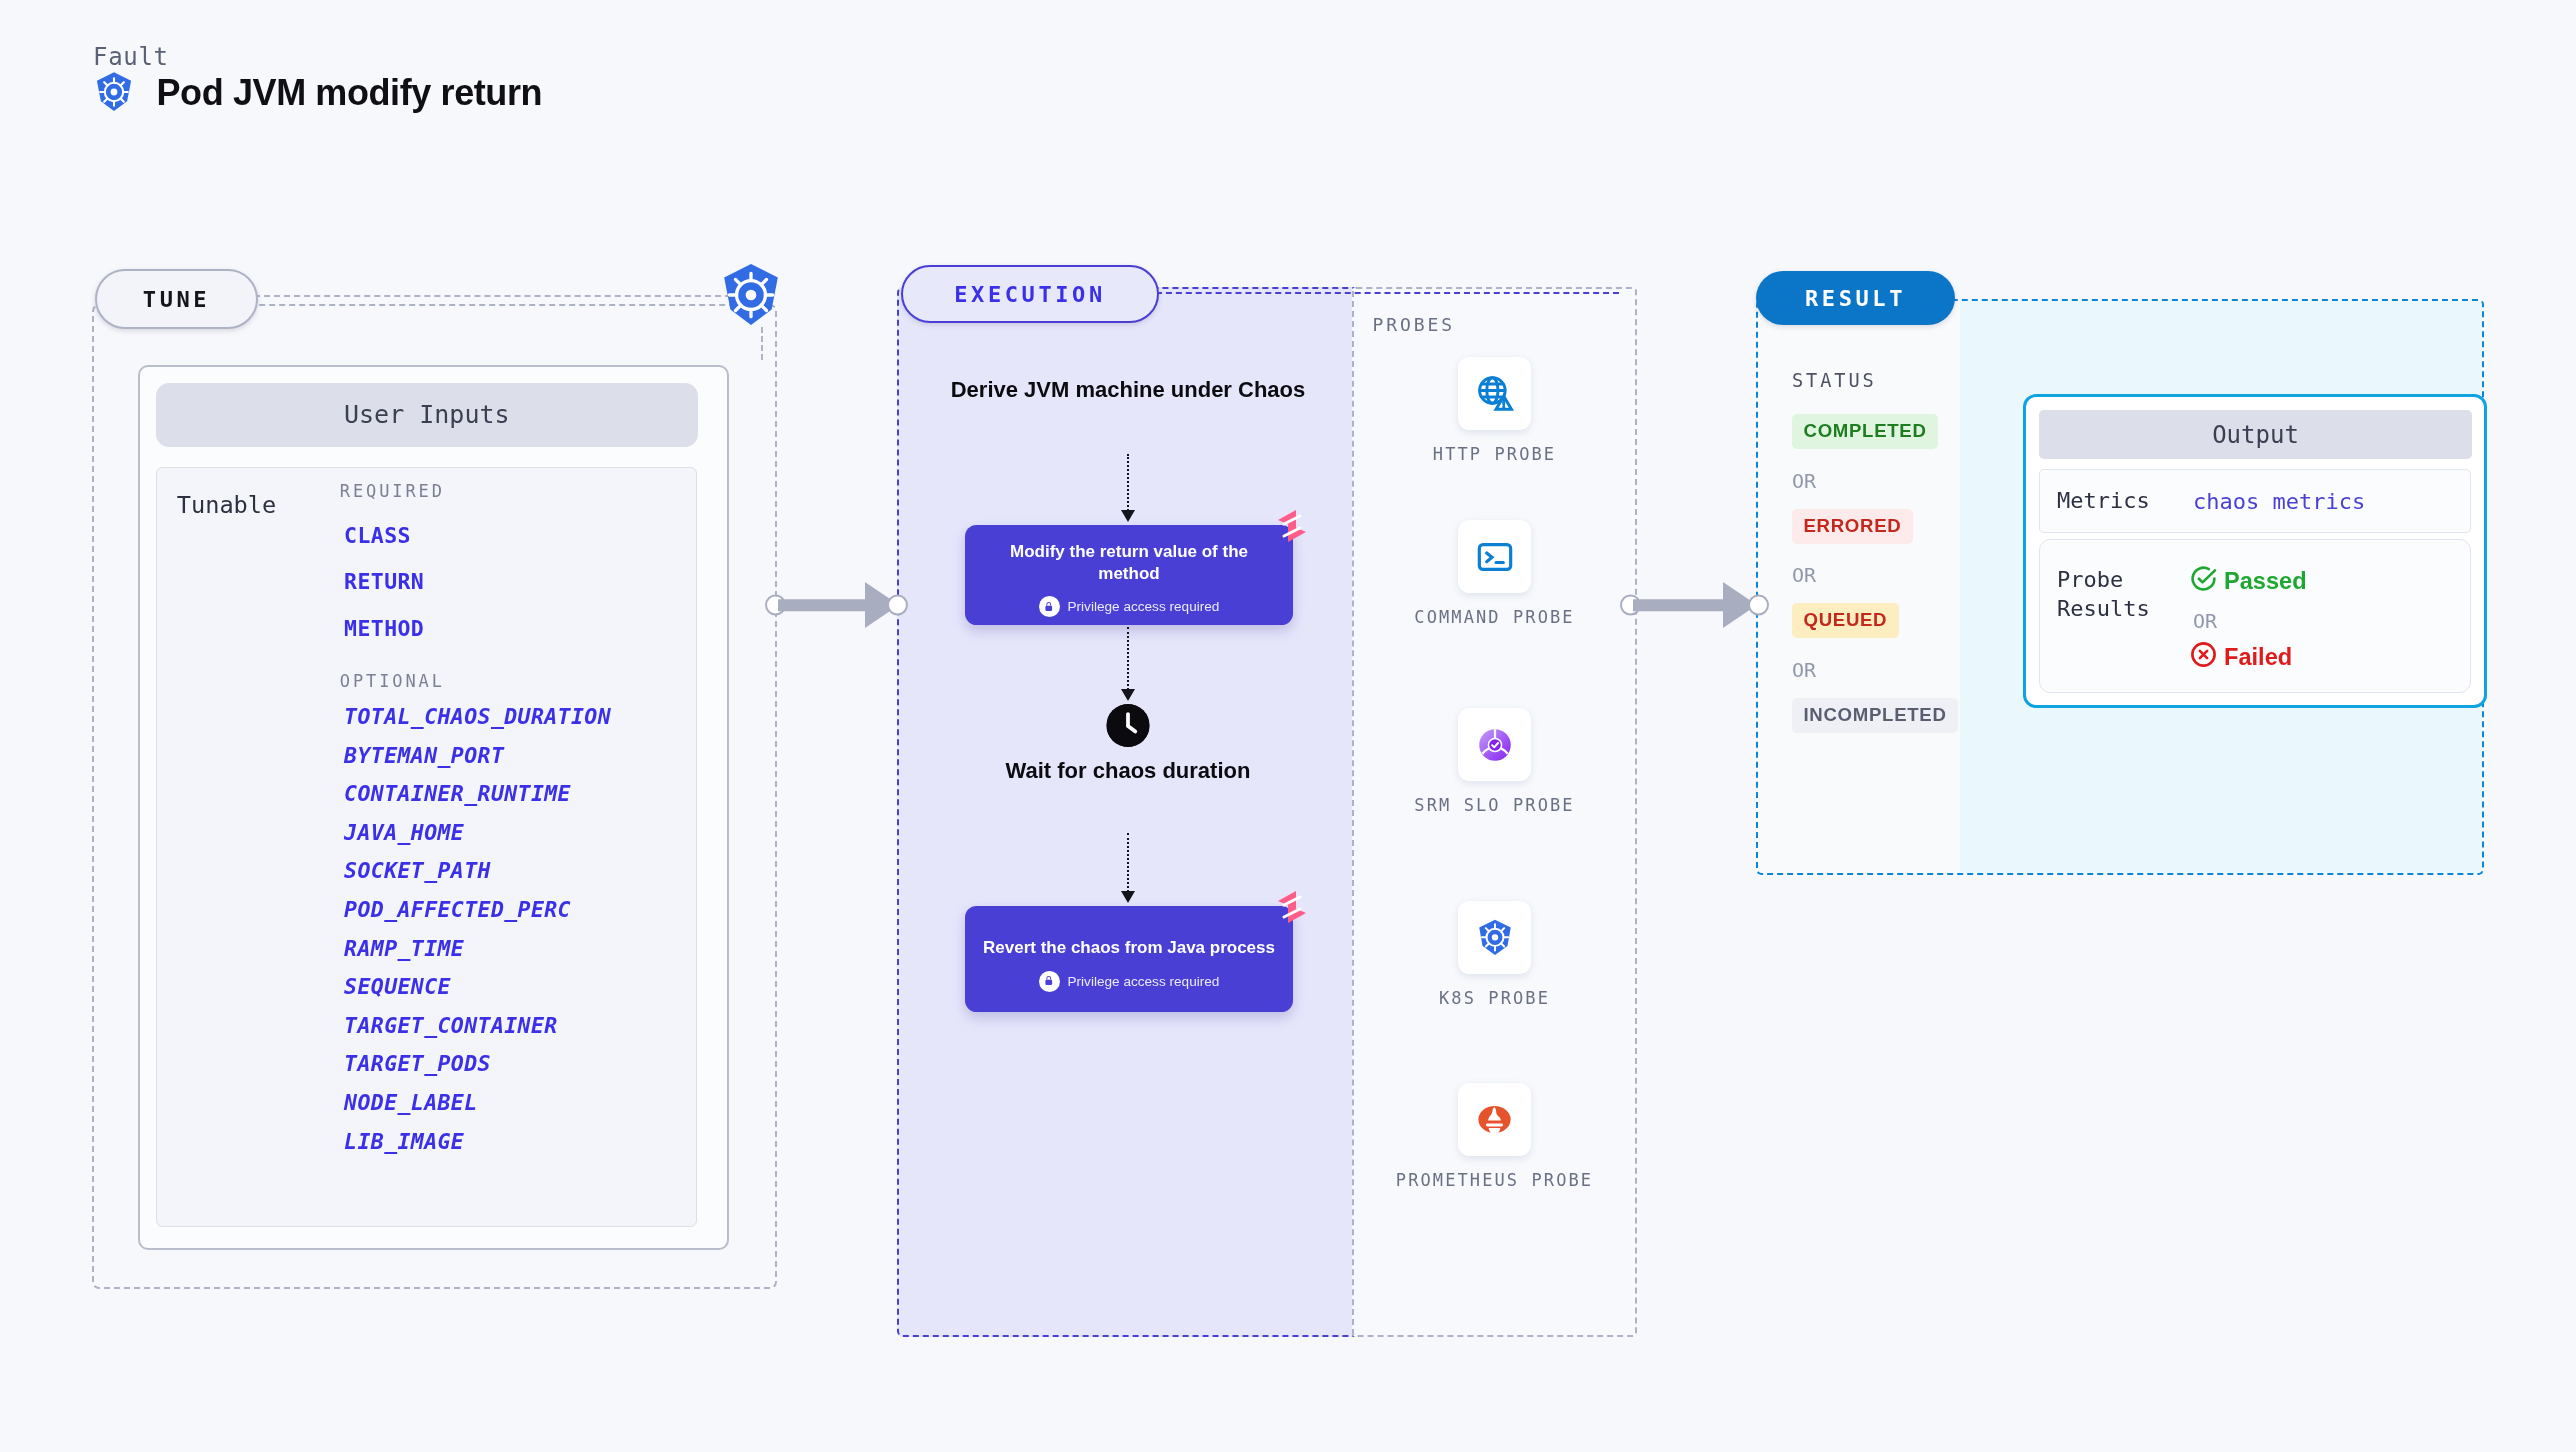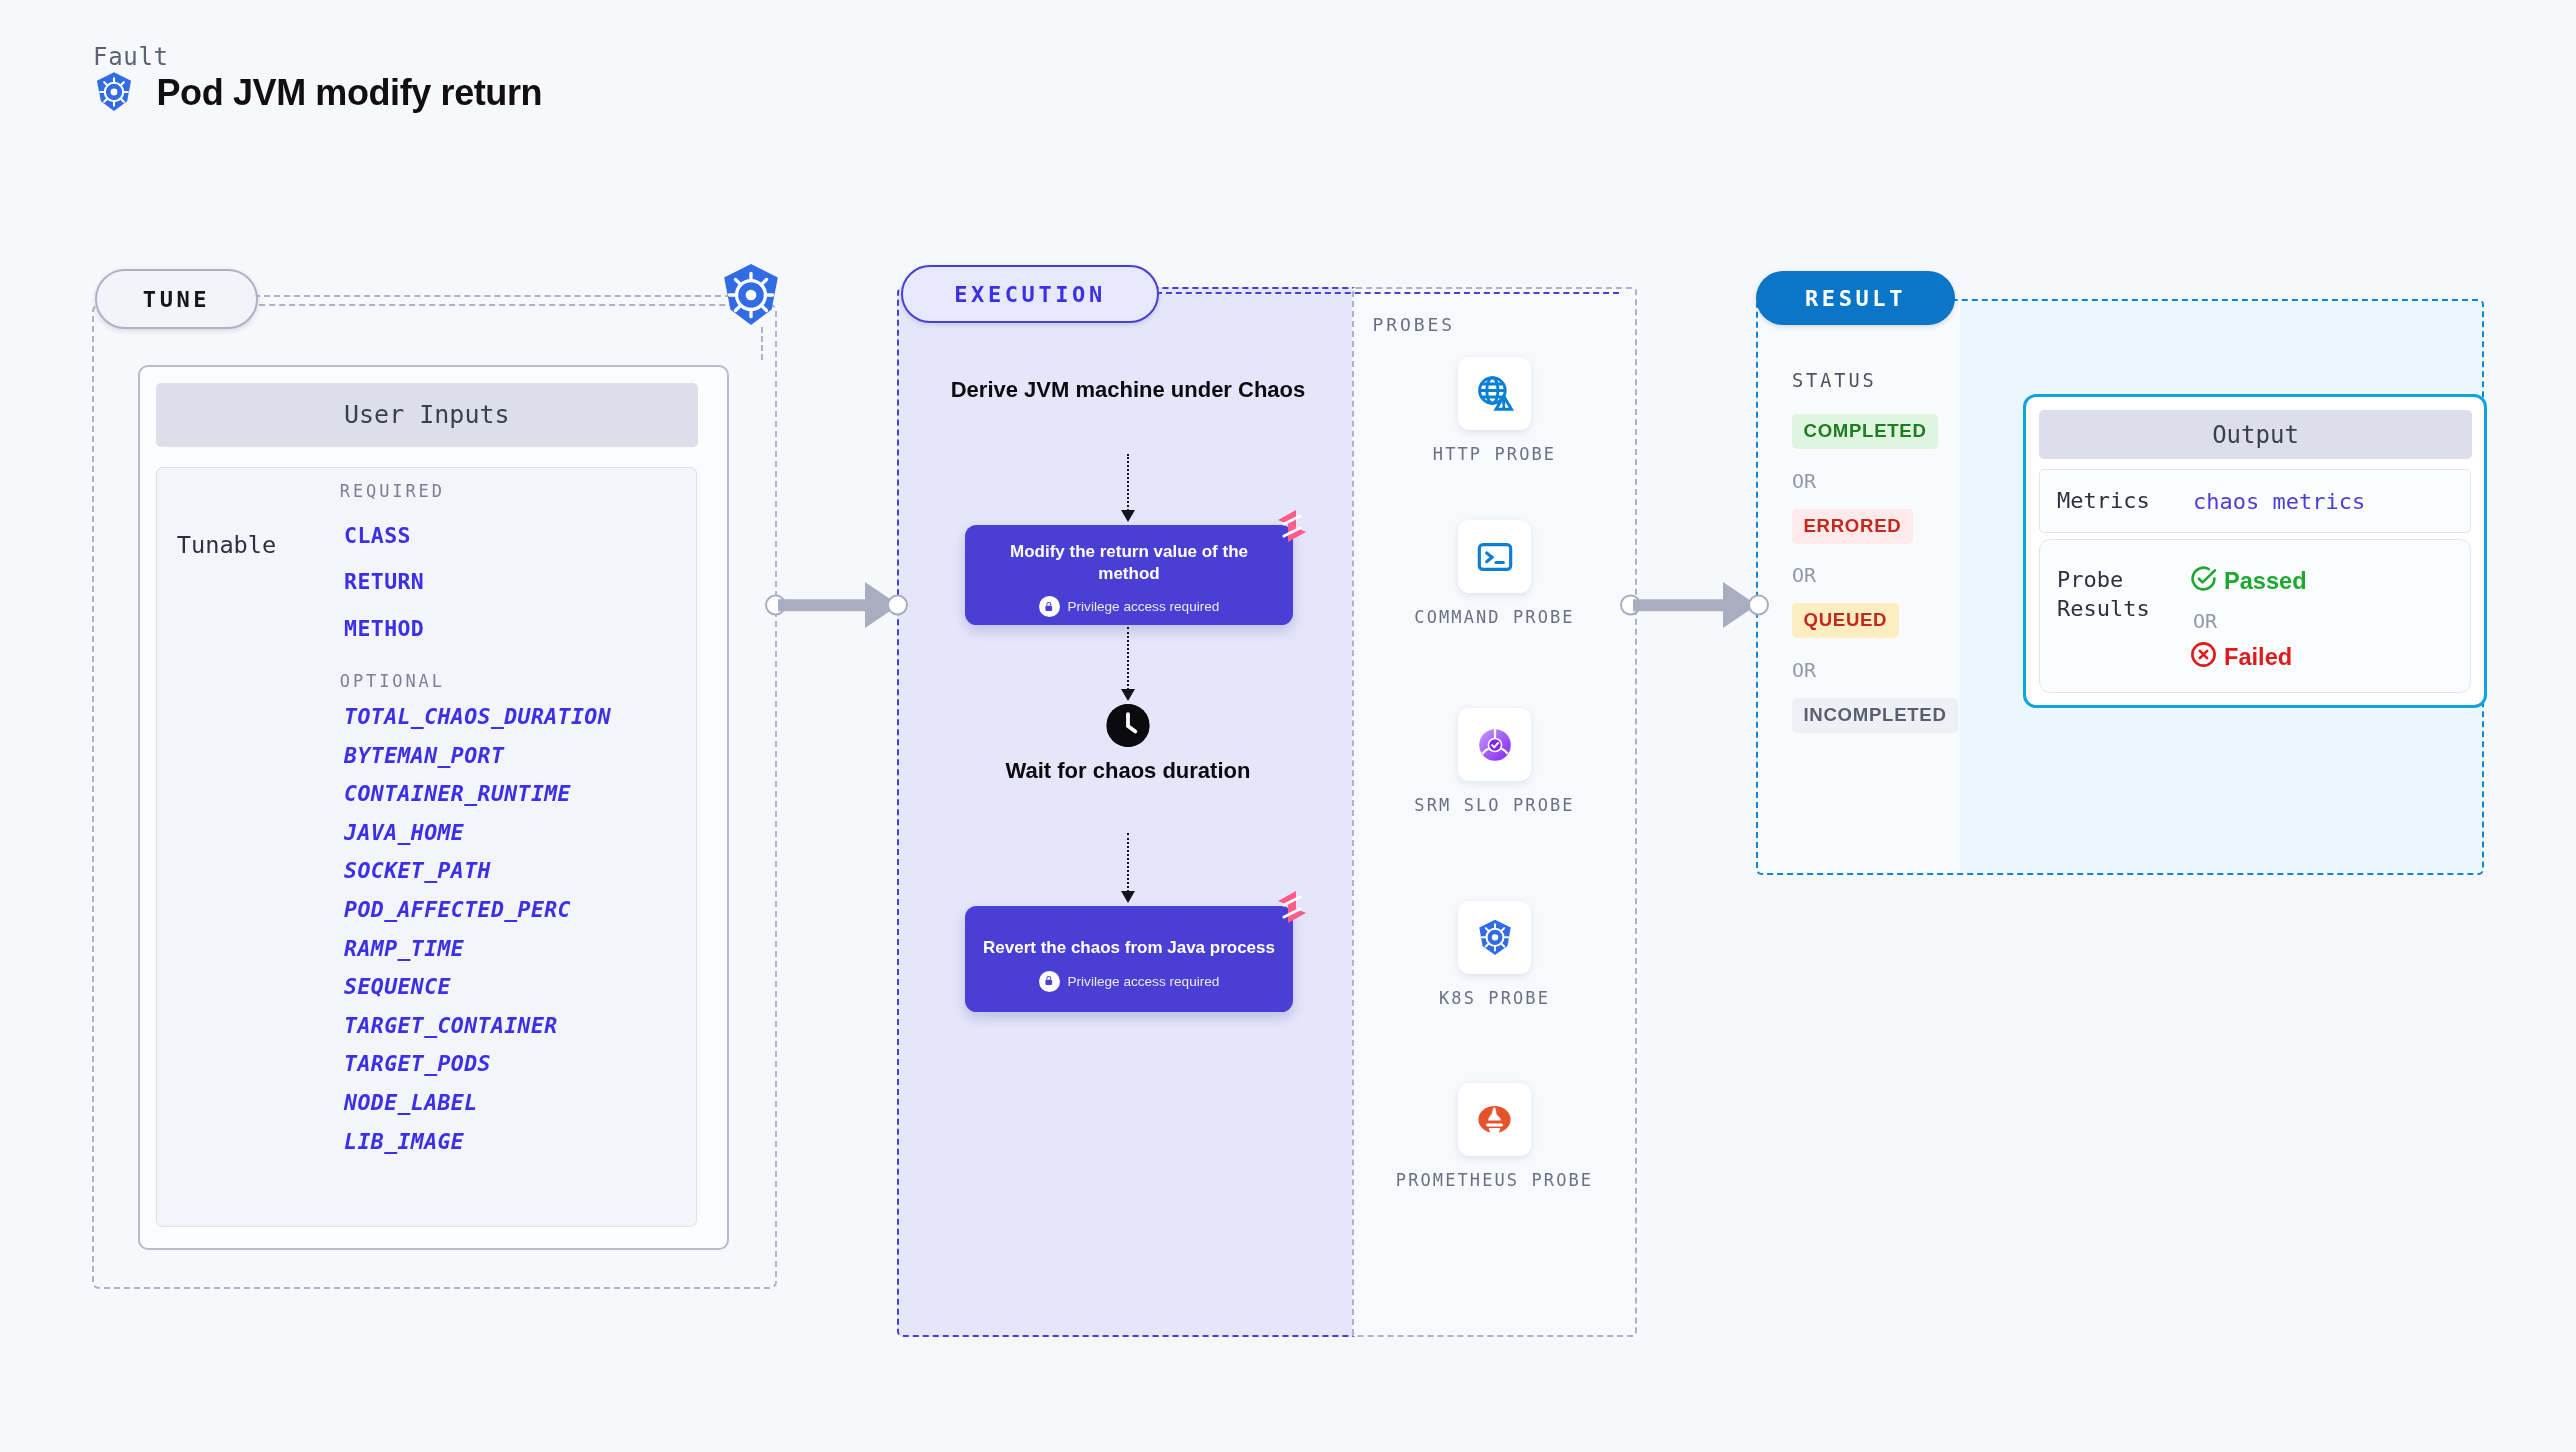--- a/index.html
+++ b/index.html
@@ -29,28 +29,28 @@
     border:2.1px solid #adb2c4;color:#15161c;}
   #tune-line{position:absolute;left:254px;top:295px;width:487px;height:0;
     border-top:2.9px dashed #adb2c4;z-index:3;}
   #k8s-badge{position:absolute;left:718px;top:262px;width:66px;height:66px;z-index:7;}
   #k8s-stem{position:absolute;left:761px;top:327px;width:0;height:33px;
     border-left:2.9px dashed #adb2c4;z-index:3;}
 
   #user-inputs-card{position:absolute;left:138px;top:365px;width:587px;
     height:881px;background:#fbfcfe;border:2.1px solid #b8bccb;border-radius:10px;}
   #user-inputs-head{position:absolute;left:15.8px;top:15.8px;width:542px;height:64px;
-    background:#dcdeea;border-radius:5px;display:flex;align:center;
+    background:#dcdeea;border-radius:13px;display:flex;align:center;
     align-items:center;justify-content:center;
     font-family:"DejaVu Sans Mono","Liberation Mono",monospace;font-size:25px;
     color:#3b3f52;}
   #tunable-box{position:absolute;left:15.8px;top:100px;width:539px;height:758px;
     background:#f4f5fa;border:1.4px solid #dcdee8;border-radius:6.4px;}
   #tunable-label{position:absolute;left:20px;top:23px;
-    font-family:"DejaVu Sans Mono","Liberation Mono",monospace;font-size:23.6px;color:#2d3040;margin-top:40px;}
+    font-family:"DejaVu Sans Mono","Liberation Mono",monospace;font-size:23.6px;color:#2d3040;}
   #param-col{position:absolute;left:183px;top:13px;width:344px;}
   .group-head{font-family:"DejaVu Sans Mono","Liberation Mono",monospace;
     font-size:17px;letter-spacing:2.9px;color:#7b8095;margin-bottom:4.3px;}
   .param{font-family:"DejaVu Sans Mono","Liberation Mono",monospace;font-weight:bold;
     font-size:21.5px;color:#3b30e8;letter-spacing:0.4px;padding-left:4.3px;}
   #required-list .param{margin:21.5px 0;}
   #optional-head{margin-top:30px;}
   #optional-list .param{margin:13.6px 0;font-style:italic;}
 
   

